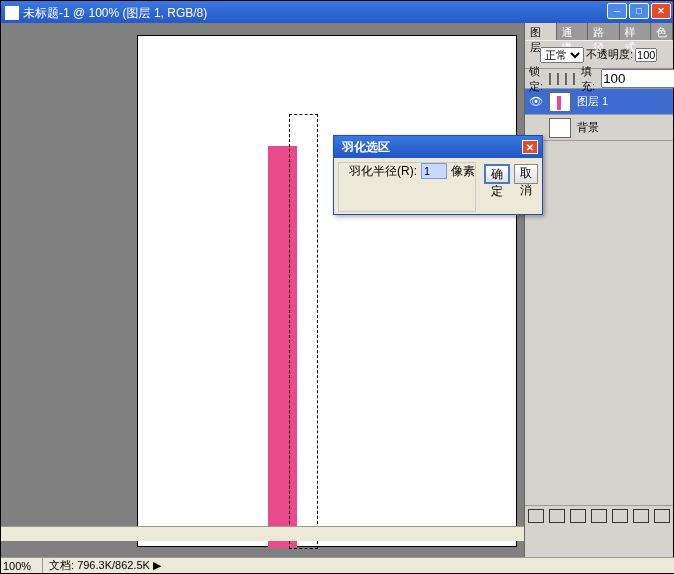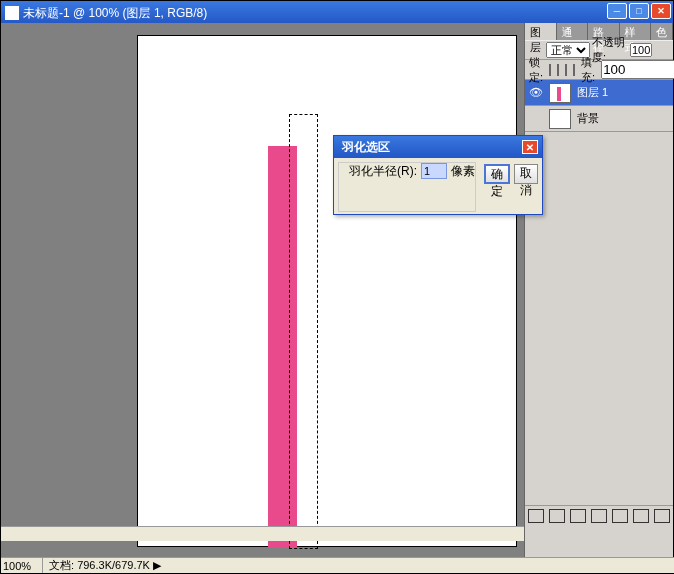--- a/index.html
+++ b/index.html
@@ -25,21 +25,21 @@
   .hscroll { position: absolute; left: 0; bottom: 16px; width: 524px; height: 15px; background: #ece9d8; border-top: 1px solid #999; }
   .status { position: absolute; left: 0; bottom: 0; width: 674px; height: 16px; background: #ece9d8; border-top: 1px solid #999; display: flex; align-items: center; padding-left: 0; font-size: 11px; color: #000; }
   .status .zoom { width: 42px; border-right: 1px solid #999; height: 100%; display: flex; align-items: center; padding-left: 2px; }
   .status .docinfo { padding-left: 6px; }
 
   
   .panels { position: absolute; right: 0; top: 22px; width: 149px; height: 534px; background: #d6d3ce; border-left: 1px solid #666; }
   .panel-tabs { height: 17px; background: #808080; display: flex; font-size: 11px; }
   .panel-tab { padding: 2px 5px; background: #9a9a9a; color: #fff; border-right: 1px solid #666; cursor: pointer; }
   .panel-tab.active { background: #d6d3ce; color: #000; }
-  .panel-row { height: 20px; display: flex; align-items: center; font-size: 11px; border-top: 1px solid #eee; border-bottom: 1px solid #999; background: #d6d3ce; padding: 0 21px; gap: 2px; }
+  .panel-row { height: 29px; display: flex; align-items: center; font-size: 11px; border-top: 1px solid #eee; border-bottom: 1px solid #999; background: #d6d3ce; padding: 0 15px; gap: 2px; }
   .panel-row select { font-size: 11px; height: 16px; }
   .panel-row input[type="text"] { width: 22px; font-size: 11px; height: 14px; }
   .lock-row { height: 20px; display: flex; align-items: center; font-size: 11px; border-bottom: 1px solid #999; background: #d6d3ce; padding: 0 4px; gap: 6px; }
   .lock-icon { width: 12px; height: 12px; border: 1px solid #666; display: inline-block; }
 
   .layers { background: #d6d3ce; }
   .layer-item { height: 26px; display: flex; align-items: center; font-size: 11px; border-bottom: 1px solid #999; padding: 0 4px; gap: 6px; cursor: pointer; }
   .layer-item.sel { background: #3e6bcf; color: #fff; }
   .eye { width: 14px; height: 14px; display: inline-flex; align-items: center; justify-content: center; }
   .thumb { width: 22px; height: 20px; border: 1px solid #666; background: #fff; position: relative; }
@@ -78,21 +78,21 @@
       <div class="pink-bar"></div>
       <div class="selection"></div>
     </div>
     <div class="hscroll"></div>
   </div>
 
   <div class="status">
     <div class="zoom">100%</div>
     <div class="docinfo">
       <span>文档:</span>
-      <span>796.3K/679.7K</span>
+      <span>796.3K/862.5K</span>
       <span>▶</span>
     </div>
   </div>
 
   <div class="panels">
     <div class="panel-tabs">
       <div class="panel-tab active">图层</div>
       <div class="panel-tab">通道</div>
       <div class="panel-tab">路径</div>
       <div class="panel-tab">样式</div>

